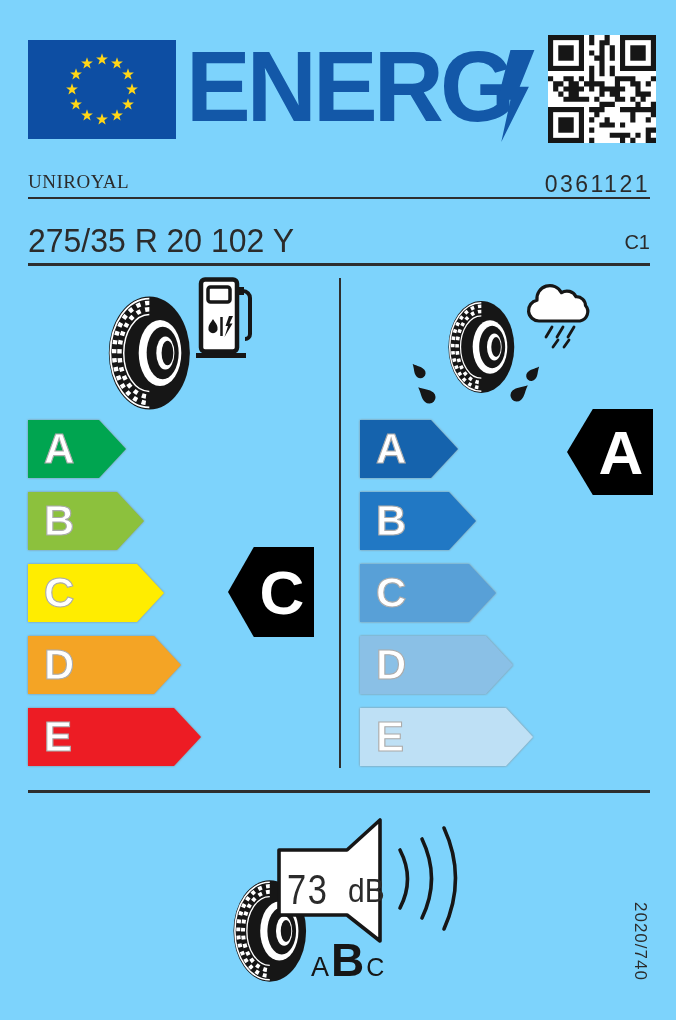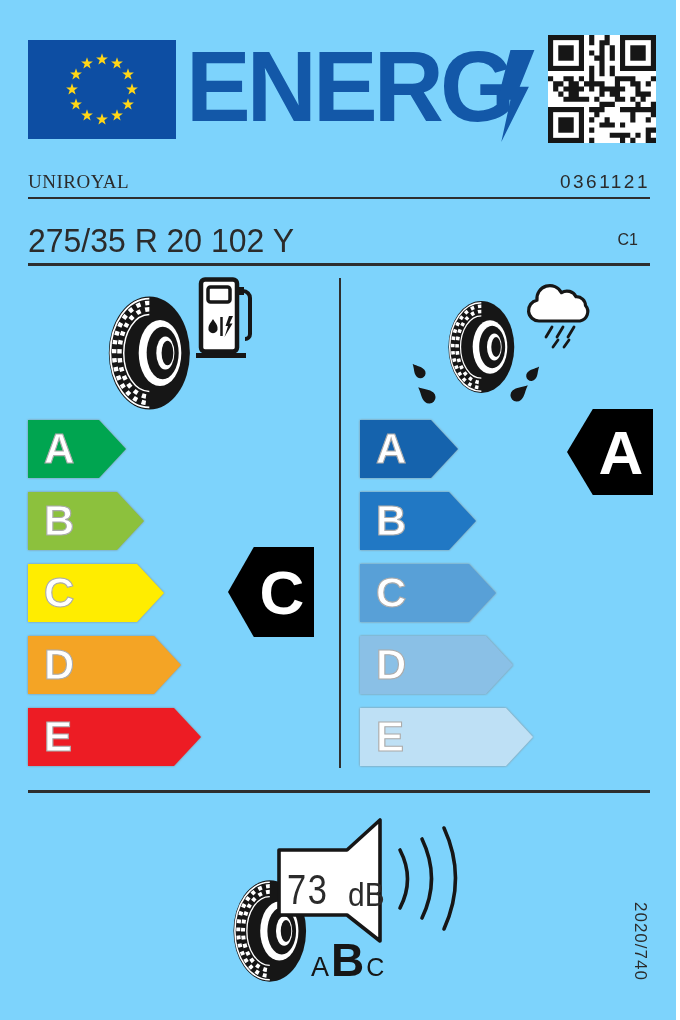--- a/index.html
+++ b/index.html
@@ -8,27 +8,27 @@
   svg{display:block;}
   .abs{position:absolute;}
 
   
   .flag{left:28px;top:40px;width:148px;height:99px;}
   .energ{left:186px;top:36px;font-size:100px;font-weight:700;letter-spacing:-4px;
          line-height:1;transform:scaleX(.97);transform-origin:left top;}
   .bolt{left:497px;top:50px;width:38px;height:92px;}
   .qr{left:548px;top:35px;width:108px;height:108px;}
   .brand{left:28px;top:171px;font-size:19px;letter-spacing:.5px;font-family:Liberation Serif, serif;}
-  .artnum{right:26px;top:171px;font-size:19px;letter-spacing:2.5px;margin-left:42px;}
+  .artnum{right:26px;top:171px;font-size:23px;letter-spacing:2.5px;margin-left:42px;}
   .hline{position:absolute;left:28px;right:26px;background:#2e2e2e;}
   .line1{top:197px;height:2px;}
   .line2{top:263px;height:3px;}
   .line3{top:790px;height:3px;}
   .tsize{left:28px;top:221px;font-size:34px;transform:scaleX(.94);transform-origin:left top;white-space:nowrap;}
-  .tclass{right:38px;top:231px;font-size:16px;}
+  .tclass{right:26px;top:231px;font-size:20px;}
 
   
   .vline{left:339px;top:278px;width:2px;height:490px;background:#2e2e2e;}
   .fuel-tire{left:96px;top:293px;width:96px;height:120px;}
   .pump{left:196px;top:277px;width:56px;height:84px;}
   .wet-tire{left:404px;top:292px;width:140px;height:118px;}
   .cloud{left:522px;top:281px;width:78px;height:68px;}
 
   .scale{position:absolute;top:420px;width:300px;height:346px;}
   .scale.left{left:28px;} .scale.right{left:360px;}
@@ -41,21 +41,21 @@
     font-size:42px;font-weight:700;color:#fff;-webkit-text-stroke:1.1px #ababab;}
   .badge{position:absolute;width:86px;background:#000;display:flex;align-items:center;
     justify-content:center;clip-path:polygon(0% 50%, 30% 0%, 100% 0%, 100% 100%, 30% 100%);}
   .badge span{color:#fff;font-size:62px;font-weight:700;padding-left:22px;}
   .badge.fuel{left:228px;top:547px;height:90px;}
   .badge.wet{left:567px;top:409px;height:86px;}
 
   
   .noise-tire{left:222px;top:876px;width:86px;height:110px;}
   .speaker{left:276px;top:810px;width:228px;height:136px;}
-  .db-box{left:287px;top:866px;display:flex;align-items:flex-end;}
+  .db-box{left:287px;top:866px;display:flex;align-items:center;}
   .n73{font-size:42px;letter-spacing:2px;display:inline-block;transform:scaleX(.82);transform-origin:left bottom;}
   .ndb{font-size:34px;margin-left:10px;display:inline-block;transform:scaleX(.88);transform-origin:left bottom;}
   .abc{left:311px;top:933px;display:flex;align-items:baseline;color:#161616;}
   .abc .sa{font-size:27px;} .abc .sb{font-size:46px;font-weight:700;margin:0 2px;} .abc .sc{font-size:25px;}
   .reg{left:630px;top:902px;writing-mode:vertical-rl;font-size:17px;letter-spacing:1px;}
 </style>
 </head>
 <body>
 
 <svg width="0" height="0" style="position:absolute" aria-hidden="true">

